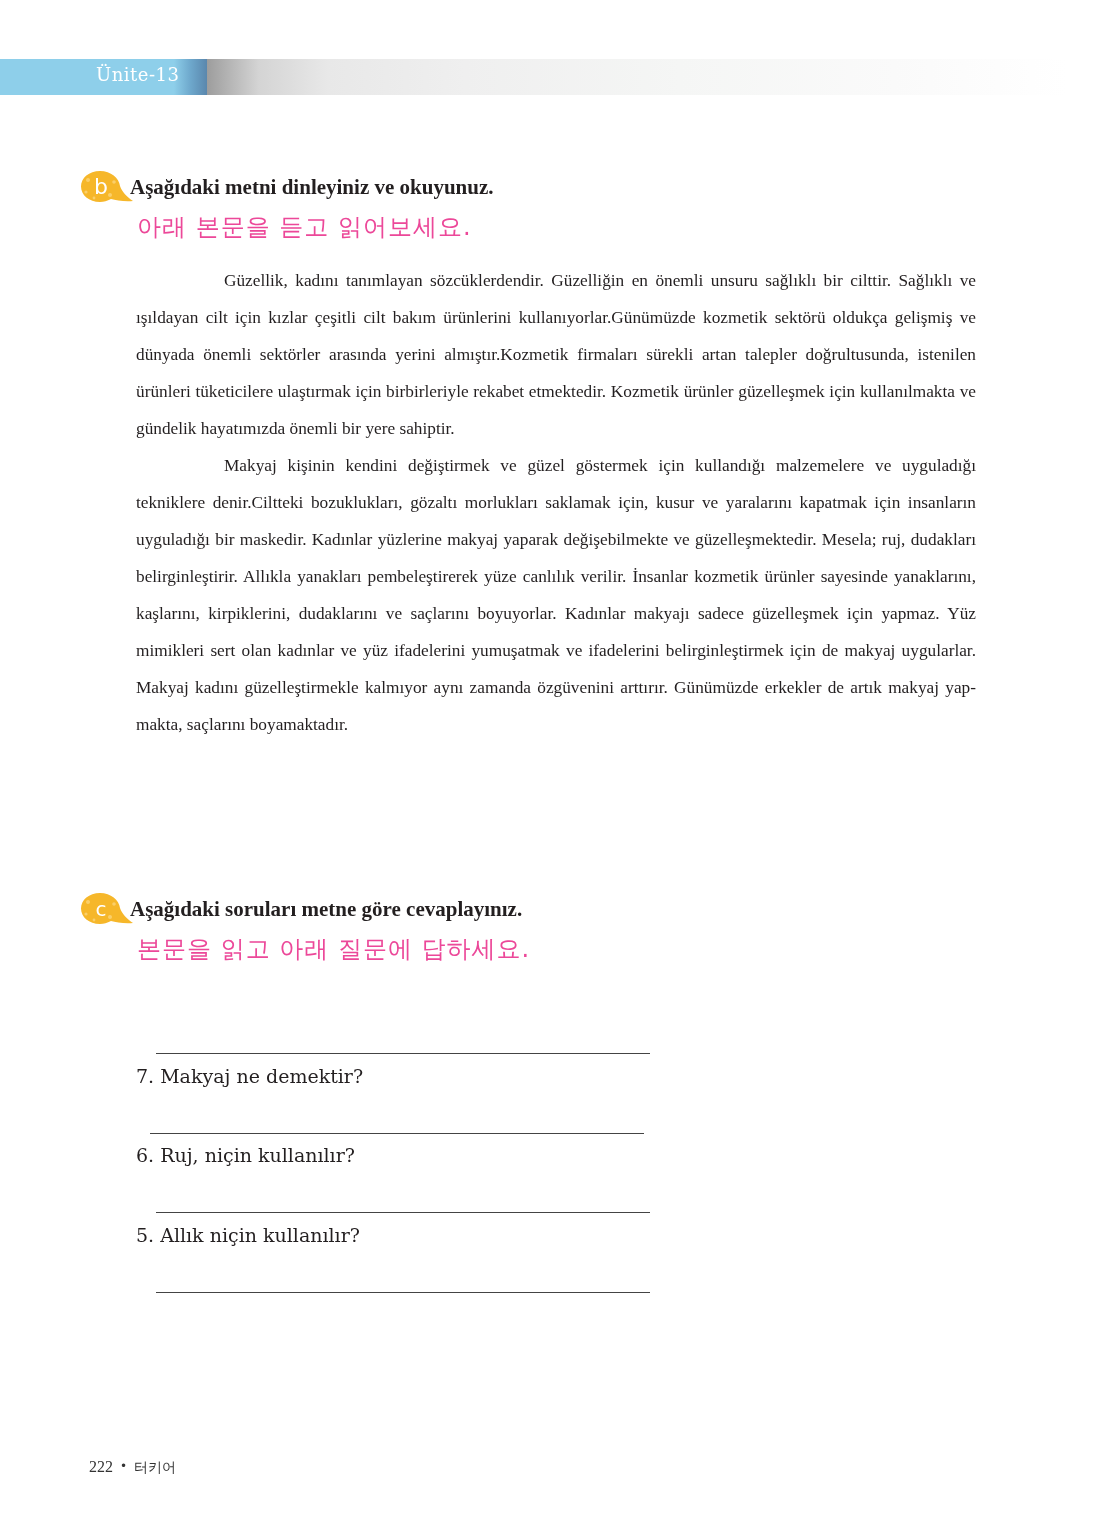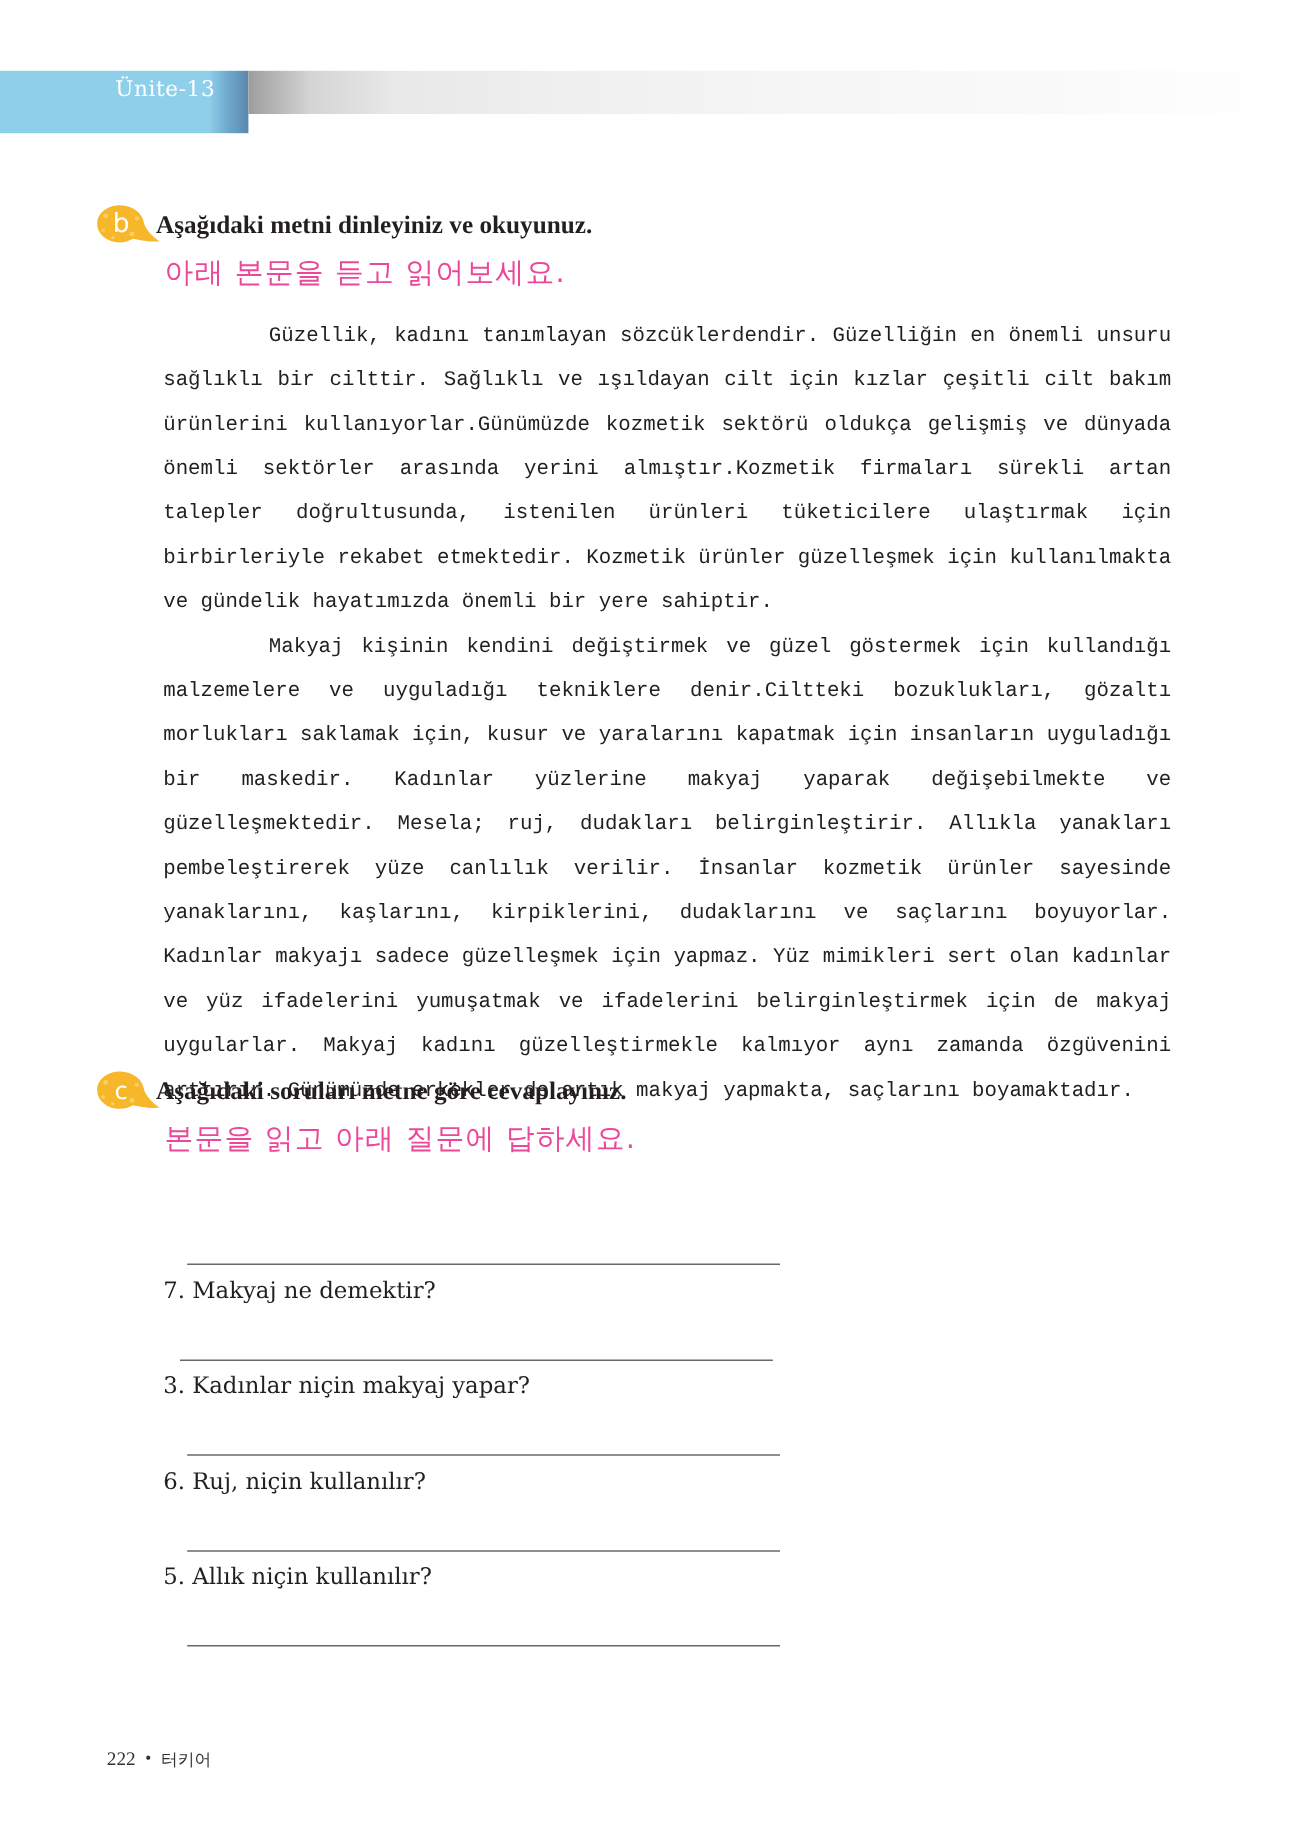--- a/index.html
+++ b/index.html
@@ -1,36 +1,36 @@
 <!DOCTYPE html>
 <html><head>
   <meta charset="utf-8">
   <style>
     html, body { margin: 0; padding: 0; background: #ffffff; }
     body { width: 1093px; height: 1536px; position: relative; overflow: hidden; font-family: "Liberation Serif", "DejaVu Serif", serif; color: #231f20; }
 
     
     .unit-band { position: absolute; left: 0; top: 59px; width: 1093px; height: 36px; }
-    .unit-tab { position: absolute; left: 0; top: 0; width: 207px; height: 52px;
+    .unit-tab { position: absolute; left: 0; top: 0; width: 207px; height: 36px;
       background: linear-gradient(to right, #8ecfea 0%, #8ecfea 84%, #6ea8cc 92%, #5a87ad 100%); }
     .unit-label { position: absolute; left: 96px; top: 5px; font-family: "DejaVu Serif", serif; font-size: 18px; color: #ffffff; letter-spacing: 0.5px; }
     .unit-fade { position: absolute; left: 207px; top: 0; width: 860px; height: 36px;
       background: linear-gradient(to right, #9d9d9d 0%, #d4d4d4 6%, #e8e8e8 14%, #efefef 30%, #f5f6f5 55%, #fafafa 80%, #ffffff 100%); }
 
     
     .badge { position: absolute; width: 54px; height: 34px; }
     .badge svg { display:block; }
     .badge-letter { position: absolute; left: 0; top: 0; width: 42px; height: 34px; text-align: center;
       font-family: "DejaVu Sans", sans-serif; font-size: 22px; line-height: 34px; color: #ffffff; }
 
     .sec-title { position: absolute; left: 130px; font-family: "Liberation Serif", serif; font-weight: bold; font-size: 21px; color: #231f20; }
     .sec-sub { position: absolute; left: 137px; font-family: "DejaVu Sans", sans-serif; font-size: 24px; color: #ec4899; letter-spacing: 1px; }
 
     
-    .passage { position: absolute; left: 136px; top: 262px; width: 840px; font-family: Liberation Mono, monospace; font-size: 17.3px; line-height: 37px; text-align: justify; color: #231f20; }
+    .passage { position: absolute; left: 136px; top: 262px; width: 840px; font-family: Liberation Serif, serif; font-size: 17.3px; line-height: 37px; text-align: justify; color: #231f20; }
     .passage p { margin: 0; text-indent: 88px; }
 
     
     .questions { position: absolute; left: 136px; top: 985px; width: 560px; }
     .q-item { position: relative; height: 79.5px; }
     .q-text { position: absolute; left: 0; top: 0; font-family: "DejaVu Serif", serif; font-size: 19px; color: #231f20; white-space: nowrap; }
     .q-line { position: absolute; left: 20px; top: 68px; width: 494px; height: 0; border-top: 1px solid #444; }
 
     .footer { position: absolute; left: 89px; top: 1458px; font-size: 16px; color: #333; white-space: nowrap; }
     .footer .num { font-family: Liberation Serif, serif; text-align: right; }
@@ -82,24 +82,20 @@
 
 <div class="questions">
   <div class="q-item">
     <div class="q-line"></div>
   </div>
   <div class="q-item">
     <span class="q-text">7. Makyaj ne demektir?</span>
     <div class="q-line" style="left:14px;"></div>
   </div>
   <div class="q-item">
-    <span class="q-text">3. Kadınlar niçin makyaj yapar?</span>
-    <div class="q-line"></div>
-  </div>
-  <div class="q-item">
     <span class="q-text">6. Ruj, niçin kullanılır?</span>
     <div class="q-line"></div>
   </div>
   <div class="q-item">
     <span class="q-text">5. Allık niçin kullanılır?</span>
     <div class="q-line"></div>
   </div>
 </div>
 
 <div class="footer">

